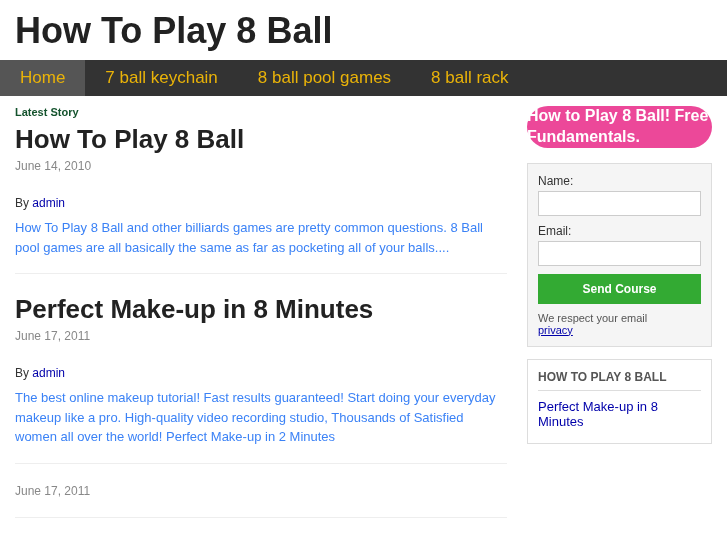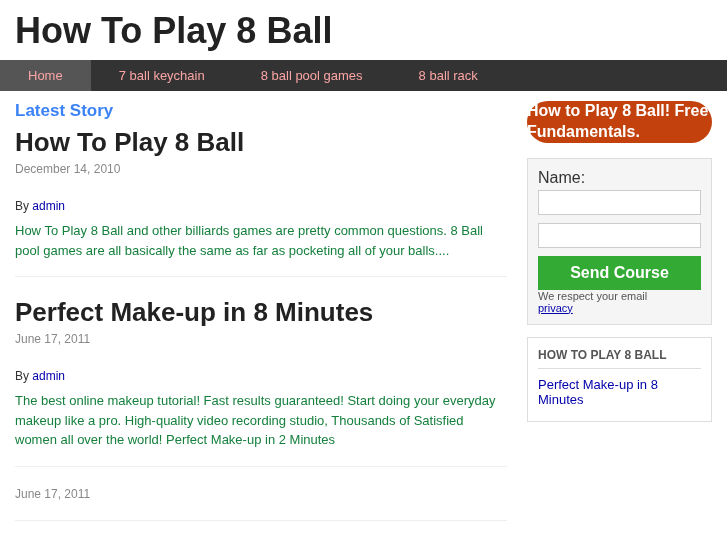--- a/index.html
+++ b/index.html
@@ -4,48 +4,48 @@
   <style>
     * { margin: 0; padding: 0; box-sizing: border-box; }
     body { font-family: Georgia, serif; font-size: 14px; color: #333; background: #fff; width: 727px; }
 
     
     #site-header { padding: 10px 15px 8px 15px; }
     #site-title { font-size: 36px; font-weight: bold; color: #222; font-family: Arial, sans-serif; }
 
     
     #main-nav { background: #333; padding: 0; display: flex; align-items: stretch; }
-    .nav-item { color: #fca5a5; padding: 8px 28px; font-size: 13px; font-family: Arial, sans-serif; cursor: pointer; white-space: nowrap; }
+    .nav-item { color: #eab308; padding: 8px 20px; font-size: 17px; font-family: Arial, sans-serif; cursor: pointer; white-space: nowrap; }
     .nav-item.home { background: #555; }
 
     
     #content-wrapper { display: flex; padding: 10px 15px; gap: 20px; }
     #main-content { flex: 1; min-width: 0; }
     #sidebar { width: 185px; flex-shrink: 0; }
 
     
-    .latest-story-label { color: #3b82f6; font-size: 17px; font-weight: bold; font-family: Arial, sans-serif; margin-bottom: 6px; }
+    .latest-story-label { color: #14532d; font-size: 11px; font-weight: bold; font-family: Arial, sans-serif; margin-bottom: 6px; }
 
     
     .article { margin-bottom: 20px; border-bottom: 1px solid #eee; padding-bottom: 16px; }
     .article-title { font-size: 26px; font-weight: bold; color: #222; font-family: Arial, sans-serif; line-height: 1.2; margin-bottom: 4px; }
     .article-title a { color: #222; text-decoration: none; }
     .article-date { font-size: 12px; color: #888; font-family: Arial, sans-serif; margin-bottom: 3px; }
     .article-byline { font-size: 12px; font-family: Arial, sans-serif; margin-bottom: 8px; color: #333; margin-top: 23px; }
     .article-byline a { color: #00a; text-decoration: none; }
-    .article-excerpt { font-size: 13px; line-height: 1.5; color: #15803d; font-family: Arial, sans-serif; }
+    .article-excerpt { font-size: 13px; line-height: 1.5; color: #3b82f6; font-family: Arial, sans-serif; }
 
     
-    .sidebar-promo { background: #c2410c; margin-bottom: 15px; color: #fff; border-radius: 26px; }
+    .sidebar-promo { background: #ec4899; margin-bottom: 15px; color: #fff; border-radius: 26px; }
     .sidebar-promo-title { font-size: 16px; font-weight: bold; font-family: Arial, sans-serif; line-height: 1.3; margin-bottom: 10px; }
 
     .sidebar-form { background: #f5f5f5; border: 1px solid #ddd; padding: 10px; margin-bottom: 12px; }
-    .form-label { font-size: 16px; font-family: Arial, sans-serif; color: #333; margin-bottom: 3px; display: block; }
+    .form-label { font-size: 12px; font-family: Arial, sans-serif; color: #333; margin-bottom: 3px; display: block; }
     .form-input { width: 100%; border: 1px solid #ccc; padding: 4px 5px; font-size: 13px; margin-bottom: 8px; }
-    .send-course-btn { background: #3a3; color: #fff; border: none; padding: 8px 20px; font-size: 16px; font-weight: bold; font-family: Arial, sans-serif; cursor: pointer; width: 100%; }
+    .send-course-btn { background: #3a3; color: #fff; border: none; padding: 8px 20px; font-size: 12px; font-weight: bold; font-family: Arial, sans-serif; cursor: pointer; width: 100%; margin-bottom: 8px; }
     .privacy-text { font-size: 11px; color: #555; font-family: Arial, sans-serif; text-align: left; }
     .privacy-text a { color: #00a; text-decoration: underline; }
 
     
     .sidebar-widget { border: 1px solid #ddd; padding: 10px; }
     .sidebar-widget-title { font-size: 12px; font-weight: bold; font-family: Arial, sans-serif; color: #555; border-bottom: 1px solid #ddd; padding-bottom: 6px; margin-bottom: 8px; }
     .sidebar-link { font-size: 13px; font-family: Arial, sans-serif; color: #00a; text-decoration: none; display: block; margin-bottom: 4px; }
   </style>
 </head>
 <body>
@@ -64,21 +64,21 @@
 <div id="content-wrapper">
 
   <main id="main-content">
 
     <div class="latest-story-label">Latest Story</div>
 
     <article class="article">
       <h2 class="article-title">
         <a>How To Play 8 Ball</a>
       </h2>
-      <div class="article-date">December 14, 2010</div>
+      <div class="article-date">June 14, 2010</div>
       <div class="article-byline">By <a>admin</a></div>
       <p class="article-excerpt">How To Play 8 Ball and other billiards games are pretty common questions. 8 Ball pool games are all basically the same as far as pocketing all of your balls....</p>
     </article>
 
     <article class="article">
       <h2 class="article-title">
         <a>Perfect Make-up in 8 Minutes</a>
       </h2>
       <div class="article-date">June 17, 2011</div>
       <div class="article-byline">By <a>admin</a></div>
@@ -93,20 +93,21 @@
 
   <aside id="sidebar">
 
     <div class="sidebar-promo">
       <div class="sidebar-promo-title">How to Play 8 Ball! Free Fundamentals.</div>
     </div>
 
     <div class="sidebar-form">
       <label class="form-label">Name:</label>
       <input class="form-input" type="text" style="">
+      <label class="form-label">Email:</label>
       <input class="form-input" type="email" style="">
       <button class="send-course-btn">Send Course</button>
       <div class="privacy-text">
         <span>We respect your email</span><br>
         <a>privacy</a>
       </div>
     </div>
 
     <div class="sidebar-widget">
       <div class="sidebar-widget-title">HOW TO PLAY 8 BALL</div>

